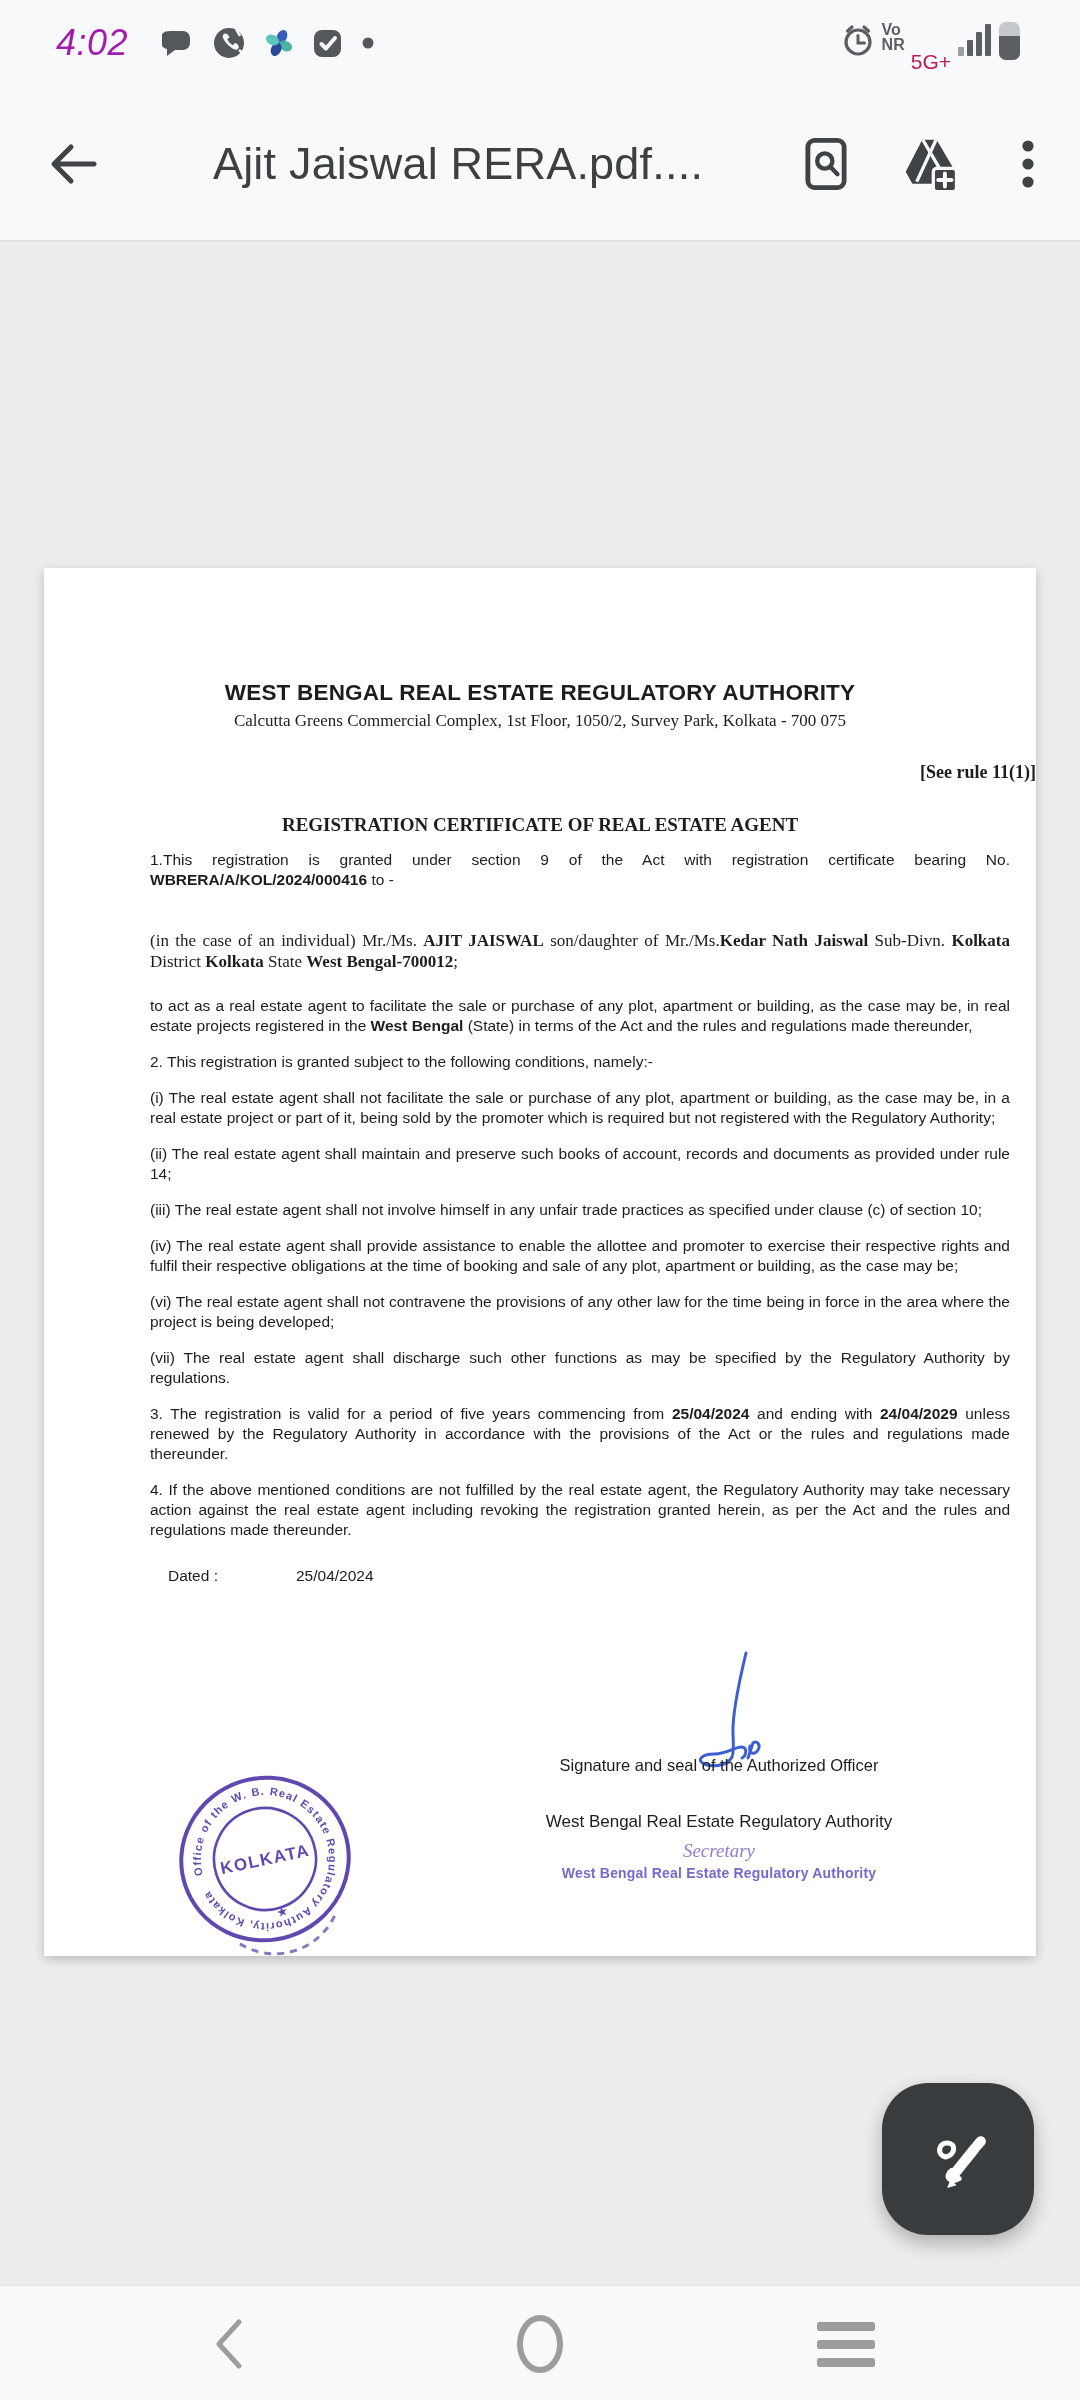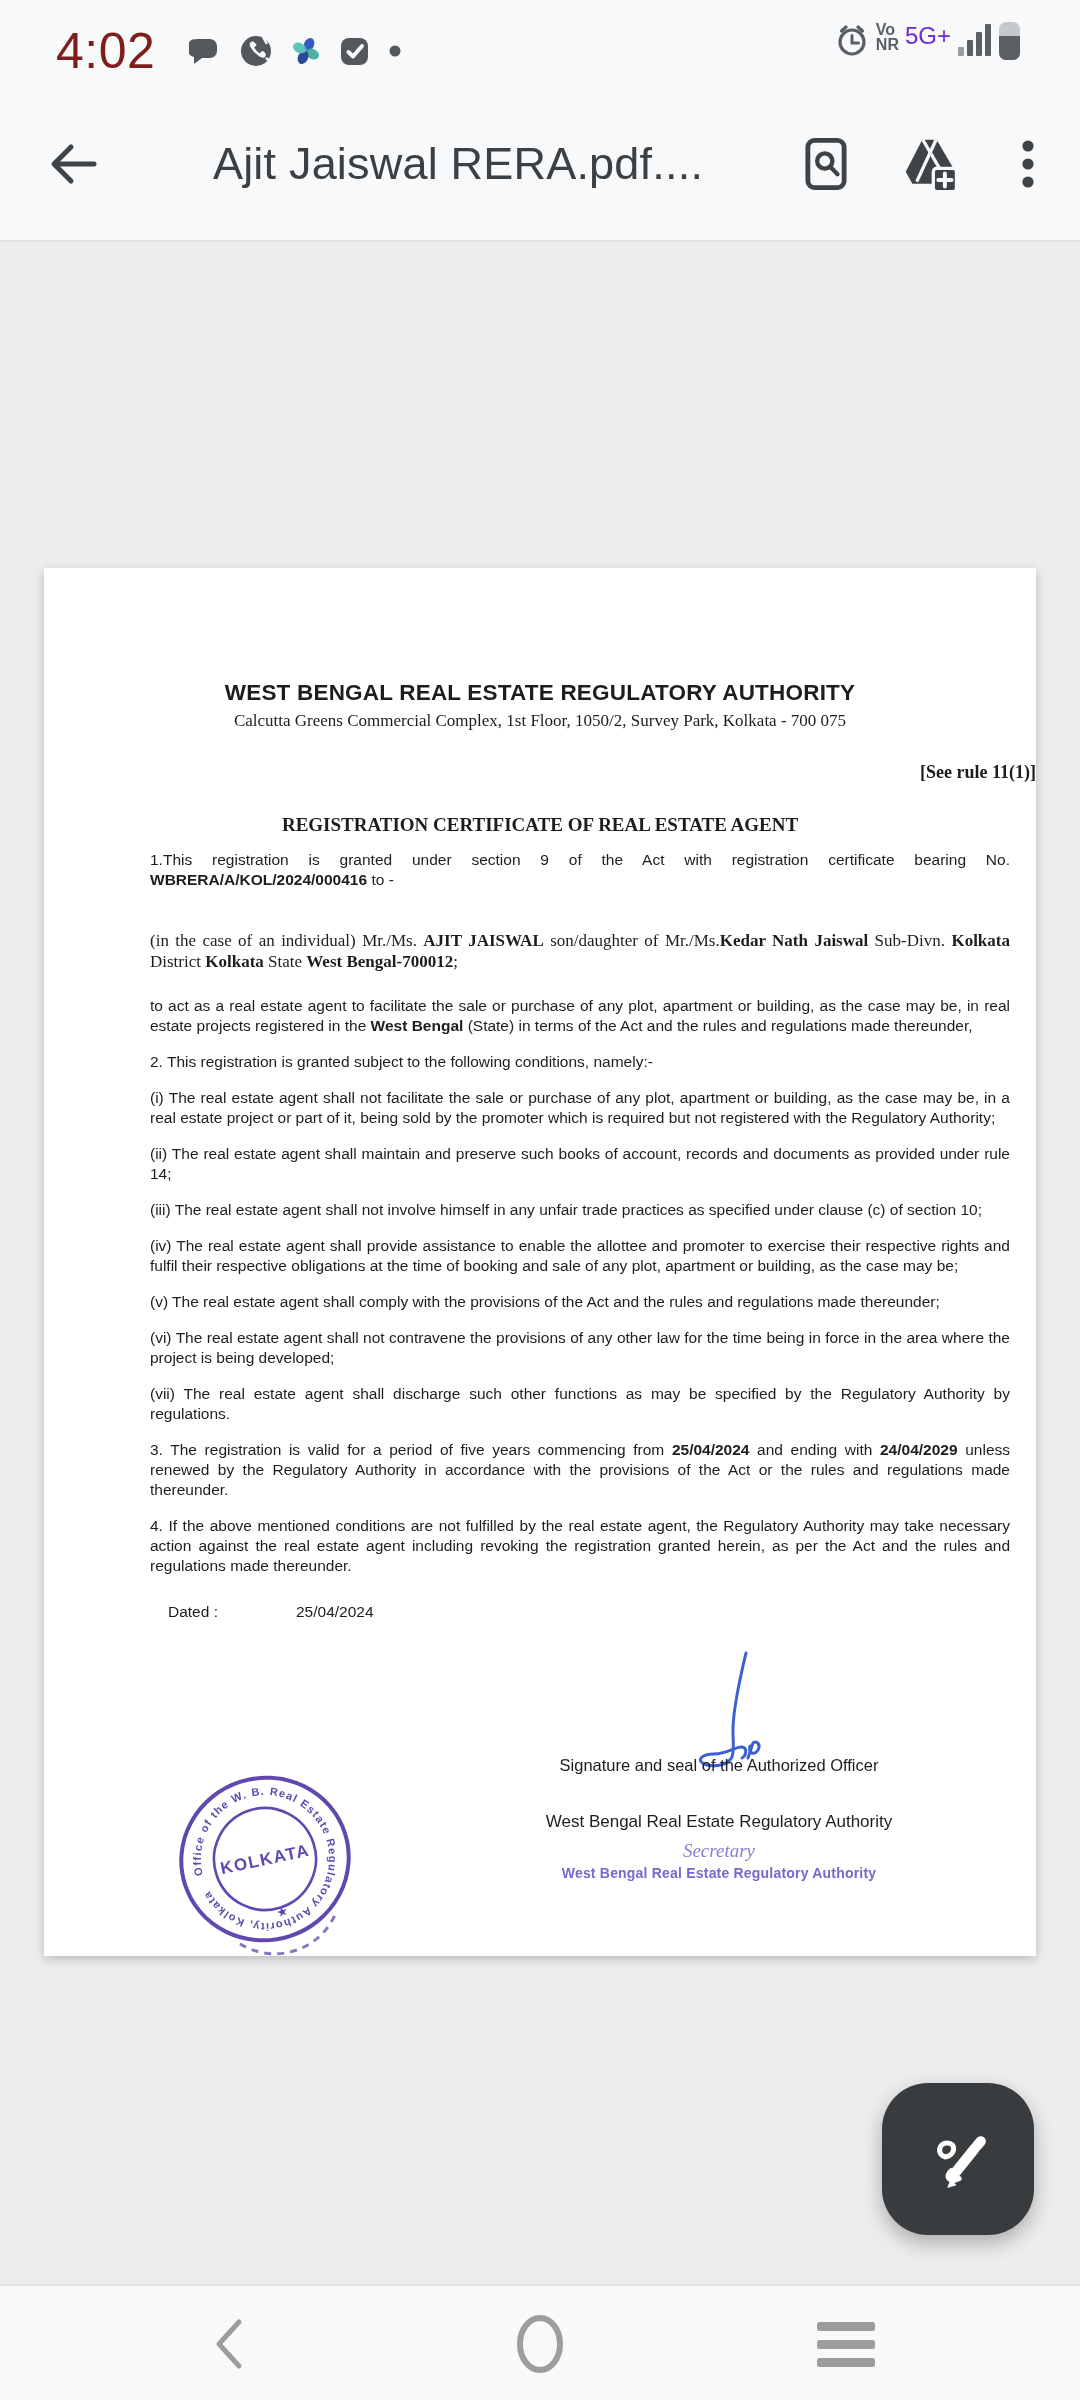--- a/index.html
+++ b/index.html
@@ -6,25 +6,25 @@
   html,body { width:1080px; height:2400px; }
   body { font-family:"Liberation Sans", sans-serif; background:#ededee; }
   .screen { position:relative; width:1080px; height:2400px; overflow:hidden; background:#ededee; }
 
   
   .topchrome { position:absolute; top:0; left:0; width:1080px; height:242px;
                background:#f8f9fa; border-bottom:2px solid #dfe1e3;
                box-shadow:0 1px 4px rgba(0,0,0,.06); }
   .statusbar { position:absolute; top:0; left:0; width:1080px; height:88px; }
   .sb-left { position:absolute; left:56px; top:22px; display:flex; align-items:center; gap:20px; }
-  .sb-time { font-size:50px; color:#7f1d1d; letter-spacing:.5px; }
+  .sb-time { font-size:36px; color:#a21caf; letter-spacing:.5px;font-style:italic; }
   .sb-icons { display:flex; align-items:center; gap:18px; margin-left:14px; }
   .sb-right { position:absolute; right:60px; top:22px; display:flex; align-items:flex-start; gap:6px; height:44px; }
   .vonr { font-size:16px; font-weight:700; line-height:15px; color:#5b5f63; text-align:left; }
-  .net5g { font-size:24px; color:#6d28d9; }
+  .net5g { font-size:21px; color:#be185d;margin-top:28px; }
   .battery { width:21px; height:38px; border-radius:7px; overflow:hidden; background:#c5c8cc; position:relative; }
   .battery .fill { position:absolute; bottom:0; left:0; width:100%; height:62%; background:#5b5f63; }
 
   
   .appbar { position:absolute; top:88px; left:0; width:1080px; height:152px; display:flex; align-items:center; }
   .iconbtn { background:none; border:none; display:flex; align-items:center; justify-content:center; cursor:pointer; }
   .back-btn { width:110px; height:110px; margin-left:18px; }
   .appbar-title { flex:1; font-size:45px; color:#3c4043; margin-left:14px; white-space:nowrap;
                   overflow:hidden; letter-spacing:.2px;text-align:center; }
   .action-btn { width:104px; height:110px; }
@@ -182,21 +182,20 @@
         <p class="gap-lg serifline"><span>(in the case of an individual) Mr./Ms. </span><b>AJIT JAISWAL</b><span> son/daughter of Mr./Ms.</span><b>Kedar Nath Jaiswal</b><span> Sub-Divn. </span><b>Kolkata</b><span> District </span><b>Kolkata</b><span> State </span><b>West Bengal-700012</b><span>;</span></p>
 
         <p class="gap-md"><span>to act as a real estate agent to facilitate the sale or purchase of any plot, apartment or building, as the case may be, in real estate projects registered in the </span><b>West Bengal</b><span> (State) in terms of the Act and the rules and regulations made thereunder,</span></p>
 
         <p>2.  This registration is granted subject to the following conditions, namely:-</p>
 
         <p>(i)  The real estate agent shall not facilitate the sale or purchase of any plot, apartment or building, as the case may be, in a real estate project or part of it, being  sold by the promoter which is required but not registered with the Regulatory Authority;</p>
         <p>(ii)  The real estate agent shall maintain and preserve such books of account, records and documents as provided under rule 14;</p>
         <p>(iii) The real estate agent shall not involve himself in any unfair trade practices as specified under clause (c) of section 10;</p>
         <p>(iv) The real estate agent shall provide assistance to enable the allottee and promoter to exercise their respective rights and fulfil their respective obligations at the time of booking and sale of any plot, apartment or building, as the case may be;</p>
-        <p>(v) The real estate agent shall comply with the provisions of the Act and the rules and regulations made thereunder;</p>
         <p>(vi) The real estate agent shall not contravene the provisions of any other law for the time being in force in the area where the project is being developed;</p>
         <p>(vii) The real estate agent shall discharge such other functions as may be specified by the Regulatory Authority by regulations.</p>
 
         <p><span>3. The registration is valid for a period of five years commencing from </span><b>25/04/2024</b><span> and ending with </span><b>24/04/2029</b><span> unless renewed by the Regulatory Authority in accordance with the provisions of the Act or the rules and regulations made thereunder.</span></p>
 
         <p>4. If the above mentioned conditions are not fulfilled by the real estate agent, the Regulatory Authority may take necessary action against the real estate agent including revoking the registration granted herein, as per the Act and the rules and regulations made thereunder.</p>
 
         <div class="row">
           <span class="lbl">Dated :</span>
           <span class="val">25/04/2024</span>

